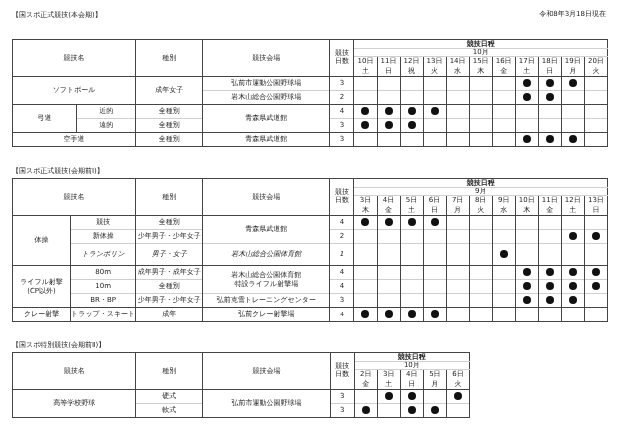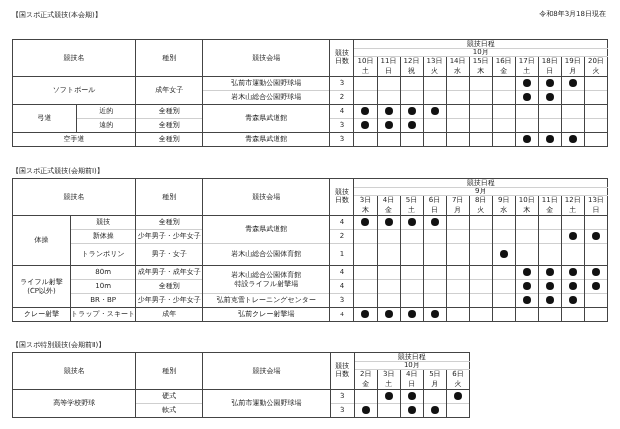--- a/index.html
+++ b/index.html
@@ -15,21 +15,21 @@
     table.sched td {
       border-left: 1px solid #444; border-right: 1px solid #444;
       text-align: center; vertical-align: middle;
       padding: 0; line-height: 1; font-size: 7px; overflow: hidden; white-space: nowrap;
     }
     tr.hdr td { border-bottom: 1px solid #444; }
     tr.row-strong td { border-top: 1px solid #444; }
     tr.row-light td { border-top: 1px solid #cfcfcf; }
     .dot { display: inline-block; width: 8px; height: 8px; border-radius: 50%; background: #111; }
     .date-hdr-cell { font-size: 7px; line-height: 1.05; }
-    .hdr-title-cell { border-bottom: 1px solid #d0d0d0 !important; height: 8px; }
+    .hdr-title-cell { border-bottom: 1px solid #d0d0d0 !important; height: 8px; font-weight: bold; }
     .hdr-month-cell { border-bottom: 1px solid #d0d0d0 !important; height: 8px; }
     .small { font-size: 6.5px; }
   </style>
 </head>
 <body>
 
 <div class="date-stamp">令和8年3月18日現在</div>
 
 <div class="section-title" style="top:10px;">【国スポ正式競技(本会期)】</div>
 <table class="sched" id="t1" style="top:39px; width:596px;">
@@ -260,21 +260,21 @@
         <td></td>
         <td></td>
         <td></td>
         <td></td>
         <td></td>
         <td></td>
         <td></td>
         <td><span class="dot"></span></td>
         <td><span class="dot"></span></td>
       </tr>
-      <tr class="row-light" style="height: 22px;">
+      <tr class="row-light" style="height: 22px; font-style: italic;">
         <td>トランポリン</td>
         <td>男子・女子</td>
         <td>岩木山総合公園体育館</td>
         <td>1</td>
         <td></td>
         <td></td>
         <td></td>
         <td></td>
         <td></td>
         <td></td>

